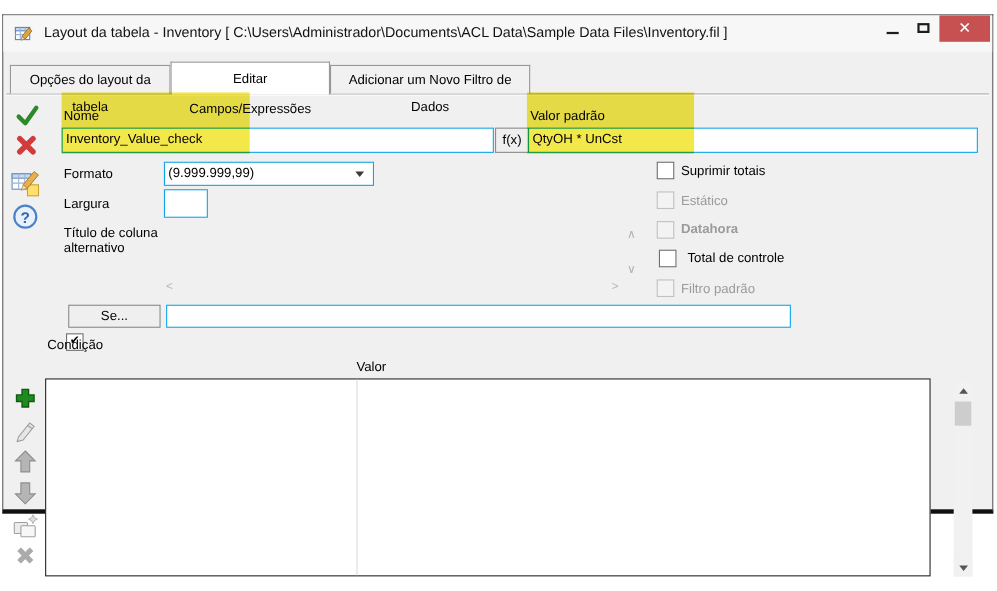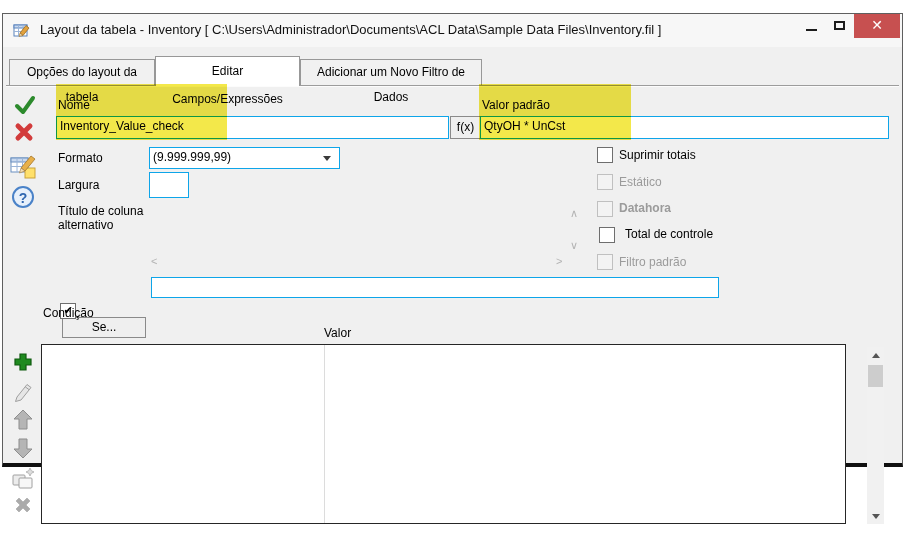--- a/index.html
+++ b/index.html
@@ -138,21 +138,21 @@
   </div>
   <div class="abs" style="left:596px;top:213px;display:flex;gap:10px;">
     <span class="cb"></span>
     <span class="lbl">Total de controle</span>
   </div>
   <div class="abs" style="left:594px;top:240px;display:flex;align-items:center;gap:6px;">
     <span class="cb disabled"></span>
     <span class="lbl dis">Filtro padrão</span>
   </div>
 
-  <div class="abs btn" style="left:59px;top:263px;width:84px;height:21px;line-height:19px;margin-top:40px;">Se...</div>
+  <div class="abs btn" style="left:59px;top:263px;width:84px;height:21px;line-height:19px;">Se...</div>
   <div class="abs tb" style="left:148px;top:263px;width:568px;height:21px;"></div>
 
   <div class="abs" style="left:57px;top:289px;display:flex;align-items:center;gap:5px;">
     <span class="cb"><span>✔</span></span>
   </div>
 
   <div class="abs lbl" style="left:40px;top:292px;text-align:center;">Condição</div>
   <div class="abs lbl" style="left:321px;top:312px;">Valor</div>
 
   <div class="abs listbox" style="left:38px;top:330px;width:805px;height:180px;">

